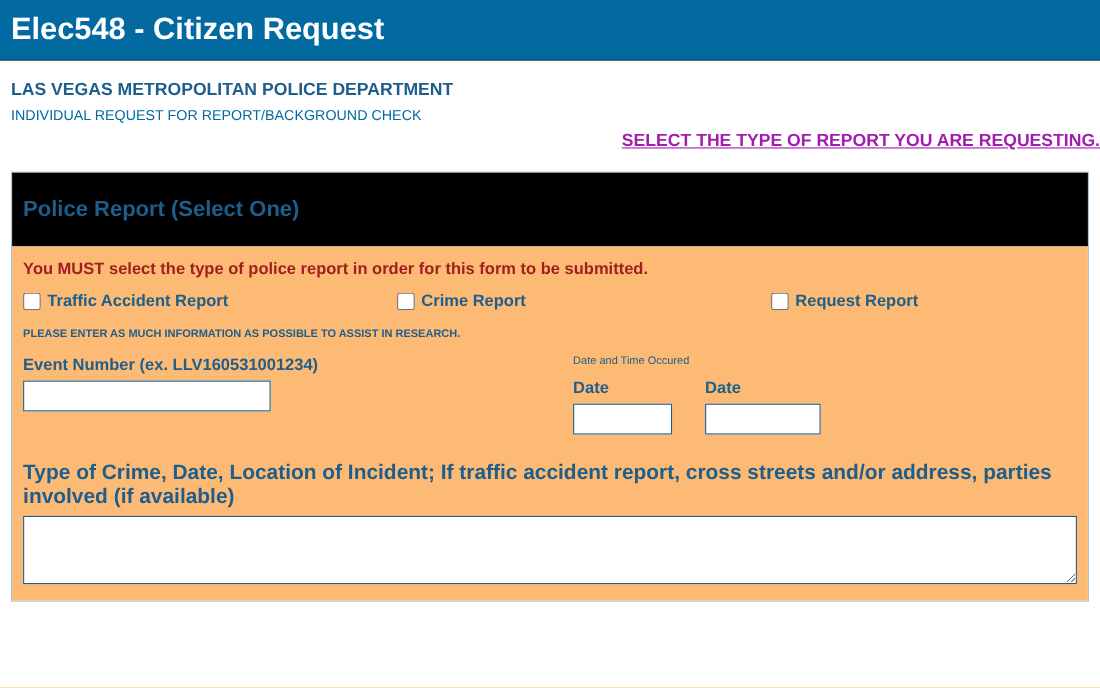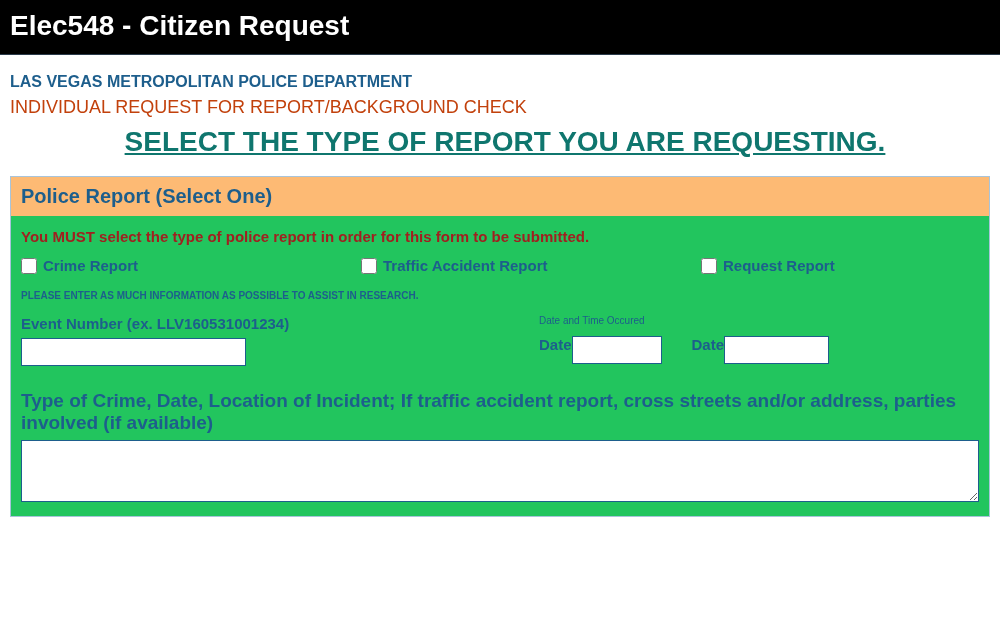--- a/index.html
+++ b/index.html
@@ -8,70 +8,70 @@
       padding: 0;
     }
     body {
       font-family: "Trebuchet MS", Verdana, Arial, sans-serif;
       background: #ffffff;
       width: 1000px;
       height: 625px;
       overflow: hidden;
     }
     .header-bar {
-      background: #000000;
+      background: #0369a1;
       color: #ffffff;
       padding: 10px 10px 12px 10px;
       border-bottom: 1px solid #2a3a4a;
     }
     .header-bar h1 {
       font-size: 28px;
       font-weight: bold;
       font-family: "Trebuchet MS", sans-serif;
     }
     .content-wrap {
       padding: 18px 0 0 10px;
     }
     .dept-line {
       color: #1d5e8c;
       font-family: "Trebuchet MS", sans-serif;
       font-size: 16px;
       margin-bottom: 6px;
       font-weight: bold;
     }
     .subtitle-line {
-      color: #c2410c;
-      font-family: "Trebuchet MS", sans-serif;
-      font-size: 18px;
+      color: #0369a1;
+      font-family: "Trebuchet MS", sans-serif;
+      font-size: 13px;
       margin-bottom: 8px;
     }
     .select-type {
-      text-align: center;
-      color: #0f766e;
-      font-family: "Trebuchet MS", sans-serif;
-      font-size: 28px;
+      text-align: right;
+      color: #a21caf;
+      font-family: "Trebuchet MS", sans-serif;
+      font-size: 16px;
       font-weight: bold;
       text-decoration: underline;
       margin: 4px 0 18px 0;
     }
     .section-box {
       border: 1px solid #a8c4da;
       margin: 0 10px 0 0;
     }
     .section-header {
-      background: #fdba74;
+      background: #000000;
       color: #1d5e8c;
       font-family: "Trebuchet MS", sans-serif;
       font-size: 20px;
       font-weight: bold;
-      padding: 8px 10px;
+      padding: 22px 10px;
     }
     .section-body {
       padding: 12px 10px 10px 10px;
-      background: #22c55e;
+      background: #fdba74;
     }
     .warning-text {
       color: #a02020;
       font-family: "Trebuchet MS", sans-serif;
       font-weight: bold;
       font-size: 15px;
       margin-bottom: 12px;
     }
     .checkbox-row {
       display: flex;
@@ -100,21 +100,20 @@
     .enter-info {
       color: #1d5e8c;
       font-family: "Trebuchet MS", sans-serif;
       font-weight: bold;
       font-size: 10px;
       margin-bottom: 14px;
     }
     .fields-row {
       display: flex;
       margin-bottom: 24px;
-      gap: 18px;
     }
     .event-col {
       width: 500px;
     }
     .datetime-col {
       flex: 1;
     }
     .field-label {
       color: #1d5e8c;
       font-family: "Trebuchet MS", sans-serif;
@@ -128,20 +127,21 @@
       font-family: "Trebuchet MS", sans-serif;
       font-size: 10px;
       margin-bottom: 10px;
     }
     .dt-sub {
       display: flex;
       gap: 30px;
     }
     .dt-field {
       display: flex;
+      flex-direction: column;
     }
     input[type="text"].text-input {
       border: 1px solid #1d5e8c;
       padding: 4px 6px;
       font-family: "Trebuchet MS", sans-serif;
       font-size: 14px;
       background: #ffffff;
     }
     .event-input { width: 225px; height: 28px; }
     .date-input { width: 90px; height: 28px; }
@@ -186,25 +186,25 @@
   <div class="select-type">SELECT THE TYPE OF REPORT YOU ARE REQUESTING.</div>
 
   <div class="section-box">
     <div class="section-header">Police Report (Select One)</div>
     <div class="section-body">
       <div class="warning-text">You MUST select the type of police report in order for this form to be submitted.</div>
 
       <div class="checkbox-row">
         <div class="checkbox-item">
           <input type="checkbox" style="">
-          <label>Crime Report</label>
+          <label>Traffic Accident Report</label>
         </div>
         <div class="checkbox-item">
           <input type="checkbox" style="">
-          <label>Traffic Accident Report</label>
+          <label>Crime Report</label>
         </div>
         <div class="checkbox-item">
           <input type="checkbox" style="">
           <label>Request Report</label>
         </div>
       </div>
 
       <div class="enter-info">PLEASE ENTER AS MUCH INFORMATION AS POSSIBLE TO ASSIST IN RESEARCH.</div>
 
       <div class="fields-row">

